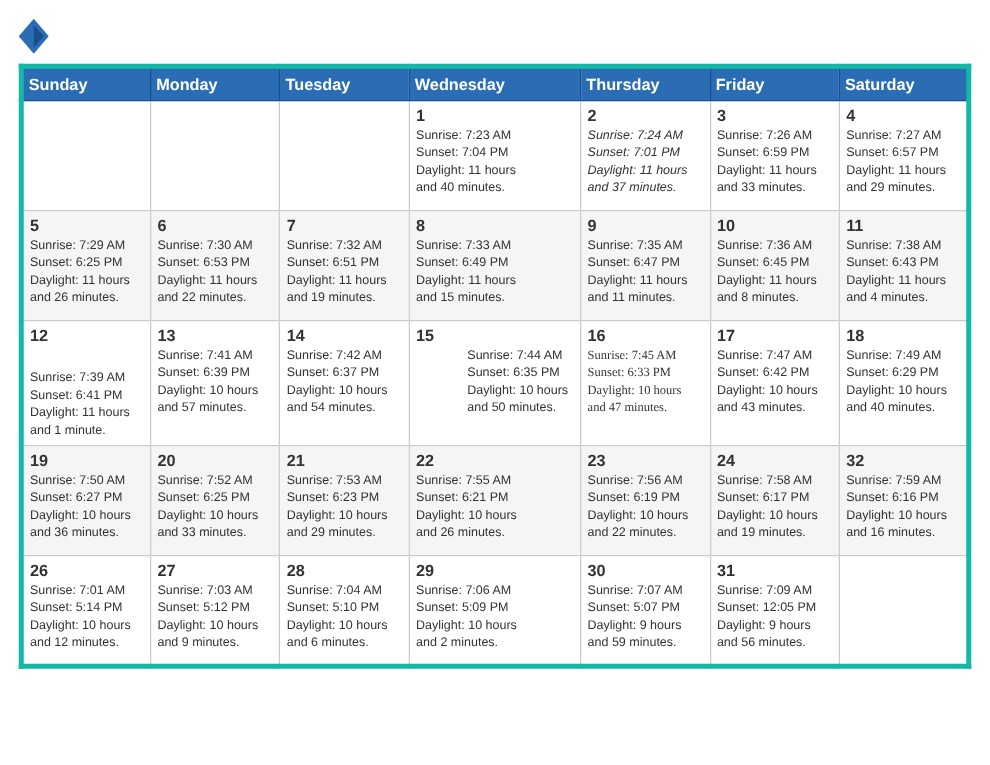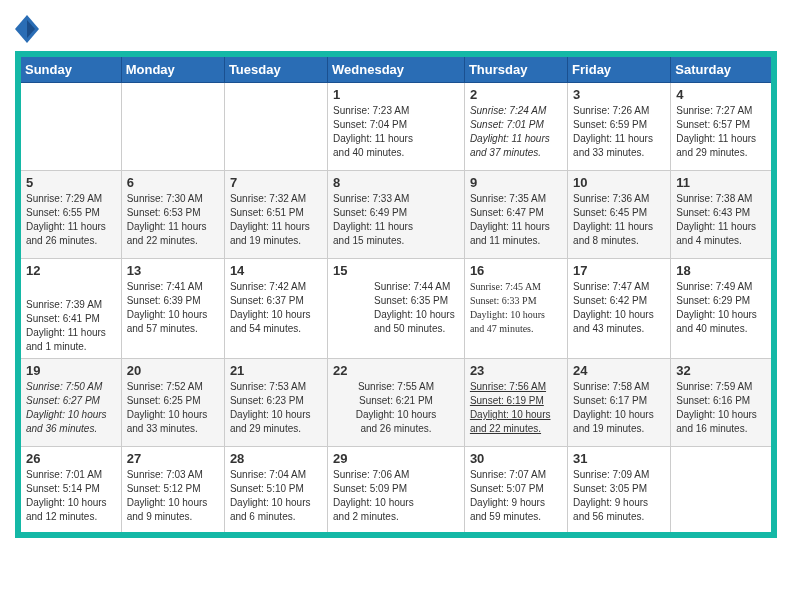--- a/index.html
+++ b/index.html
@@ -50,21 +50,21 @@
       color: #333;
       line-height: 1.1;
     }
     .subtitle {
       font-size: 15px;
       color: #555;
     }
     .calendar {
       width: 100%;
       border-collapse: collapse;
-      border: 6px solid #14b8a6;
+      border: 4px solid #14b8a6;
     }
     .calendar th {
       background: #2a6db5;
       color: #fff;
       font-size: 13px;
       font-weight: bold;
       padding: 5px 4px;
       text-align: left;
       border: 1px solid #1a5090;
     }
@@ -159,21 +159,21 @@
             <div class="day-info" style="white-space: pre-line;">Sunrise: 7:27 AM
 Sunset: 6:57 PM
 Daylight: 11 hours
 and 29 minutes.</div>
           </td>
         </tr>
         <tr>
           <td>
             <span class="day-num">5</span>
             <div class="day-info" style="white-space: pre-line;">Sunrise: 7:29 AM
-Sunset: 6:55 PM
+Sunset: 6:25 PM
 Daylight: 11 hours
 and 26 minutes.</div>
           </td>
           <td>
             <span class="day-num">6</span>
             <div class="day-info" style="white-space: pre-line;">Sunrise: 7:30 AM
 Sunset: 6:53 PM
 Daylight: 11 hours
 and 22 minutes.</div>
           </td>
@@ -260,49 +260,49 @@
             <span class="day-num">18</span>
             <div class="day-info" style="white-space: pre-line;">Sunrise: 7:49 AM
 Sunset: 6:29 PM
 Daylight: 10 hours
 and 40 minutes.</div>
           </td>
         </tr>
         <tr>
           <td>
             <span class="day-num">19</span>
-            <div class="day-info" style="white-space: pre-line; font-style: italic;">Sunrise: 7:50 AM
+            <div class="day-info" style="white-space: pre-line;">Sunrise: 7:50 AM
 Sunset: 6:27 PM
 Daylight: 10 hours
 and 36 minutes.</div>
           </td>
           <td>
             <span class="day-num">20</span>
             <div class="day-info" style="white-space: pre-line;">Sunrise: 7:52 AM
 Sunset: 6:25 PM
 Daylight: 10 hours
 and 33 minutes.</div>
           </td>
           <td>
             <span class="day-num">21</span>
             <div class="day-info" style="white-space: pre-line;">Sunrise: 7:53 AM
 Sunset: 6:23 PM
 Daylight: 10 hours
 and 29 minutes.</div>
           </td>
           <td>
             <span class="day-num">22</span>
-            <div class="day-info" style="white-space: pre-line; text-align: center;">Sunrise: 7:55 AM
+            <div class="day-info" style="white-space: pre-line;">Sunrise: 7:55 AM
 Sunset: 6:21 PM
 Daylight: 10 hours
 and 26 minutes.</div>
           </td>
           <td>
             <span class="day-num">23</span>
-            <div class="day-info" style="white-space: pre-line; text-decoration: underline;">Sunrise: 7:56 AM
+            <div class="day-info" style="white-space: pre-line;">Sunrise: 7:56 AM
 Sunset: 6:19 PM
 Daylight: 10 hours
 and 22 minutes.</div>
           </td>
           <td>
             <span class="day-num">24</span>
             <div class="day-info" style="white-space: pre-line;">Sunrise: 7:58 AM
 Sunset: 6:17 PM
 Daylight: 10 hours
 and 19 minutes.</div>
@@ -347,21 +347,21 @@
           <td>
             <span class="day-num">30</span>
             <div class="day-info" style="white-space: pre-line;">Sunrise: 7:07 AM
 Sunset: 5:07 PM
 Daylight: 9 hours
 and 59 minutes.</div>
           </td>
           <td>
             <span class="day-num">31</span>
             <div class="day-info" style="white-space: pre-line;">Sunrise: 7:09 AM
-Sunset: 3:05 PM
+Sunset: 12:05 PM
 Daylight: 9 hours
 and 56 minutes.</div>
           </td>
           <td class="empty-cell"></td>
         </tr>
       </tbody>
   </table>
 </div>
 
 </body></html>

